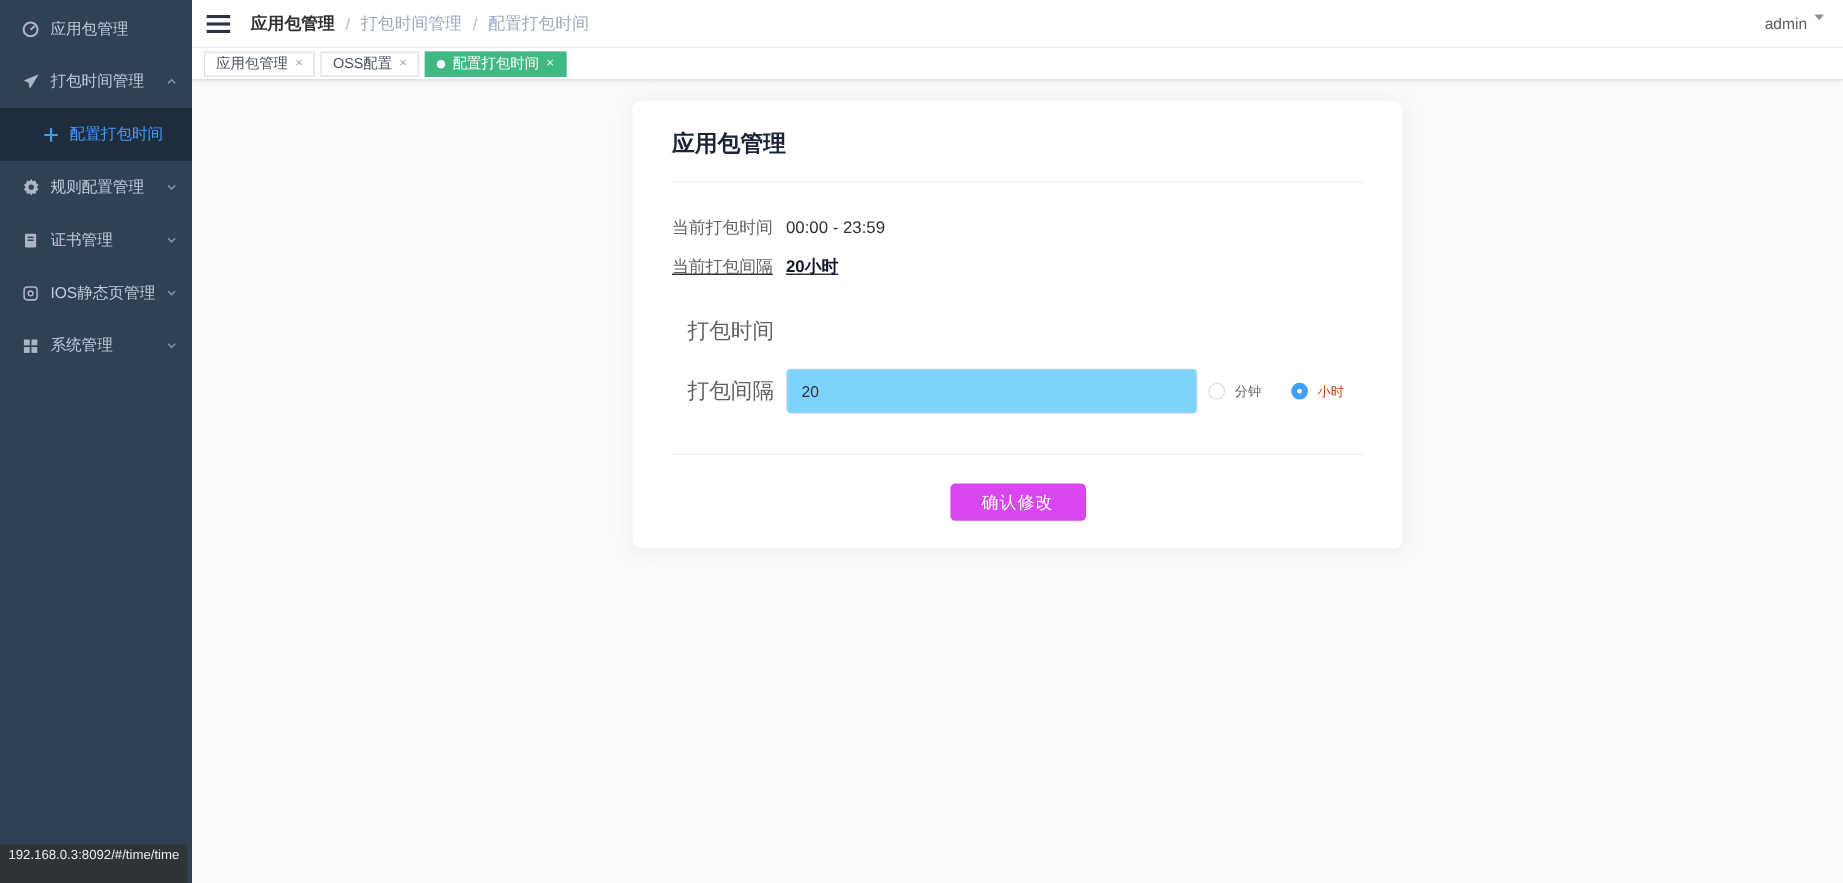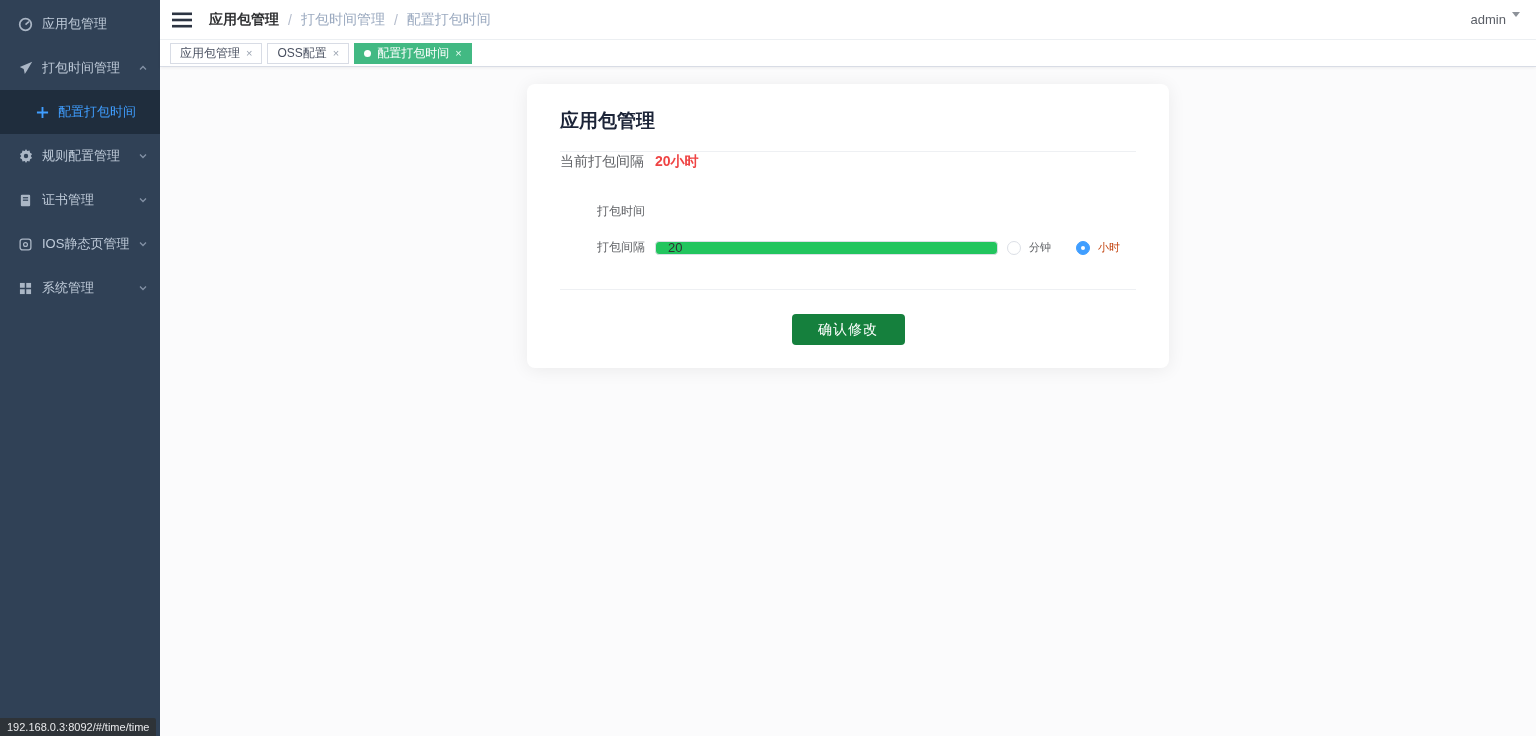--- a/index.html
+++ b/index.html
@@ -64,65 +64,65 @@
     box-shadow:0 2px 18px rgba(0,0,0,.07); padding:24px 33px 23px;
   }
   .card-title { font-size:19px; line-height:26px; font-weight:700; color:#1c2438; margin-bottom:17px; }
   .divider { border:none; border-top:1px solid #eef0f3; height:0; }
 
   .info-row { display:flex; align-items:center; font-size:14px; line-height:19px; }
   .info-row.first { margin-top:28px; }
   .info-row + .info-row { margin-top:14px;text-decoration:underline; }
   .info-label { width:85px; margin-right:10px; color:#606266; }
   .info-value { color:#303133; }
-  .info-value.blue { color:#ef4444; font-weight:700; }
+  .info-value.blue { color:#0f172a; font-weight:700; }
 
   .form-area { margin-top:32px; }
   .form-row { display:flex; align-items:center; margin-bottom:19px; }
-  .form-label { width:85px; margin-right:10px; text-align:right; color:#606266; font-size:12px; flex-shrink:0; }
+  .form-label { width:85px; margin-right:10px; text-align:right; color:#606266; font-size:18px; flex-shrink:0; }
 
   .time-range {
     width:480px; height:29px; border:1px solid #dcdfe6; border-radius:4px;
     display:flex; align-items:center; background:#fff; padding:0 10px; cursor:pointer;
   }
   .time-range .clock { width:14px; height:14px; color:#c0c4cc; display:inline-flex; flex-shrink:0; }
   .time-range .t-val { flex:1; text-align:center; font-size:13px; color:#303133; }
   .time-range .t-sep { width:40px; text-align:center; font-size:13px; color:#303133; }
 
   .text-input {
-    width:343px; height:14px; border:1px solid #dcdfe6; border-radius:4px;
-    padding:0 12px; font-size:13px; color:#303133; background:#22c55e; outline:none;
+    width:343px; height:38px; border:1px solid #dcdfe6; border-radius:4px;
+    padding:0 12px; font-size:13px; color:#303133; background:#7dd3fc; outline:none;
     font-family:inherit;
   }
 
   .radio-item { display:inline-flex; align-items:center; cursor:pointer; }
   .radio {
     width:14px; height:14px; border-radius:50%; border:1px solid #dcdfe6; background:#fff;
     display:inline-flex; align-items:center; justify-content:center; flex-shrink:0;
   }
   .radio .dot { width:4px; height:4px; border-radius:50%; background:transparent; }
   .radio-label { margin-left:8px; font-size:11px; color:#606266; }
   .radio-item.checked .radio { background:#409eff; border-color:#409eff; }
   .radio-item.checked .radio .dot { background:#fff; }
   .radio-item.checked .radio-label { color:#c2410c; }
 
   .interval-radios { display:flex; align-items:center; margin-left:9px; gap:25px; }
   .exec-radios { display:flex; align-items:center; gap:24px; }
 
   .divider2 { margin-top:14px; }
   .btn-row { display:flex; justify-content:center; margin-top:24px; }
   .btn-primary {
-    min-width:113px; height:31px; background:#15803d; color:#fff; border:none;
+    min-width:113px; height:31px; background:#d946ef; color:#fff; border:none;
     border-radius:4px; font-size:14px; letter-spacing:1px; cursor:pointer;
     font-family:inherit; padding:0 20px;
   }
 
   
   .status-tip {
-    position:absolute; left:0; bottom:0; height:18px; z-index:10;
+    position:absolute; left:0; bottom:0; height:32px; z-index:10;
     background:#2e3338; color:#e9eaec; font-size:11px; line-height:18px;
     padding:0 7px; border-top-right-radius:2px; white-space:nowrap;
   }
 </style>
 </head>
 <body>
 
 <aside class="sidebar">
 
   <div class="menu-item">
@@ -263,20 +263,24 @@
       <span class="tab-close">×</span>
     </span>
   </div>
 
   <div class="content">
     <div class="card">
 
       <h2 class="card-title">应用包管理</h2>
       <hr class="divider">
 
+      <div class="info-row first">
+        <span class="info-label">当前打包时间</span>
+        <span class="info-value">00:00 - 23:59</span>
+      </div>
       <div class="info-row">
         <span class="info-label">当前打包间隔</span>
         <span class="info-value blue">20小时</span>
       </div>
 
       <div class="form-area">
 
         <div class="form-row">
           <span class="form-label">打包时间</span>
         </div>

